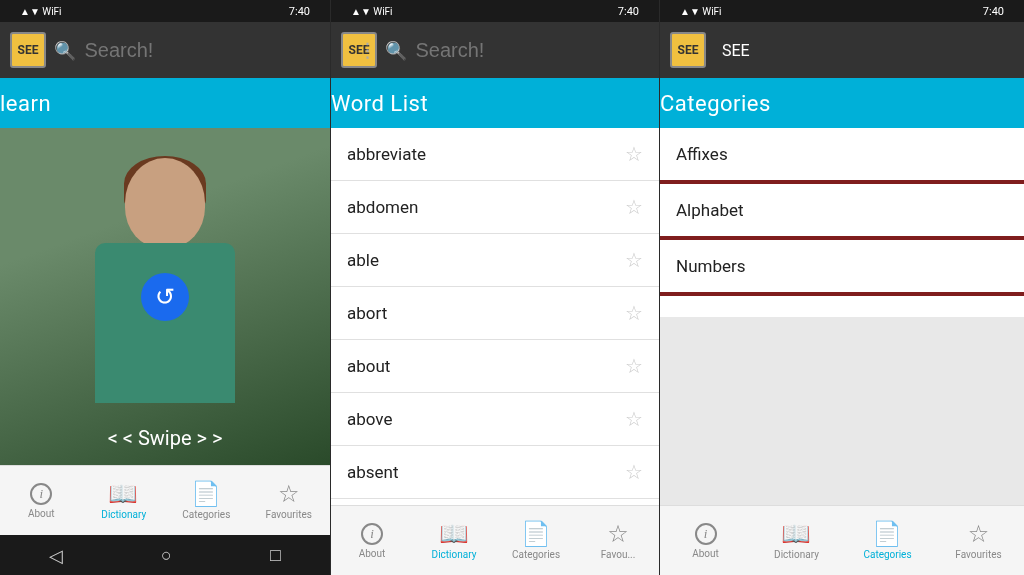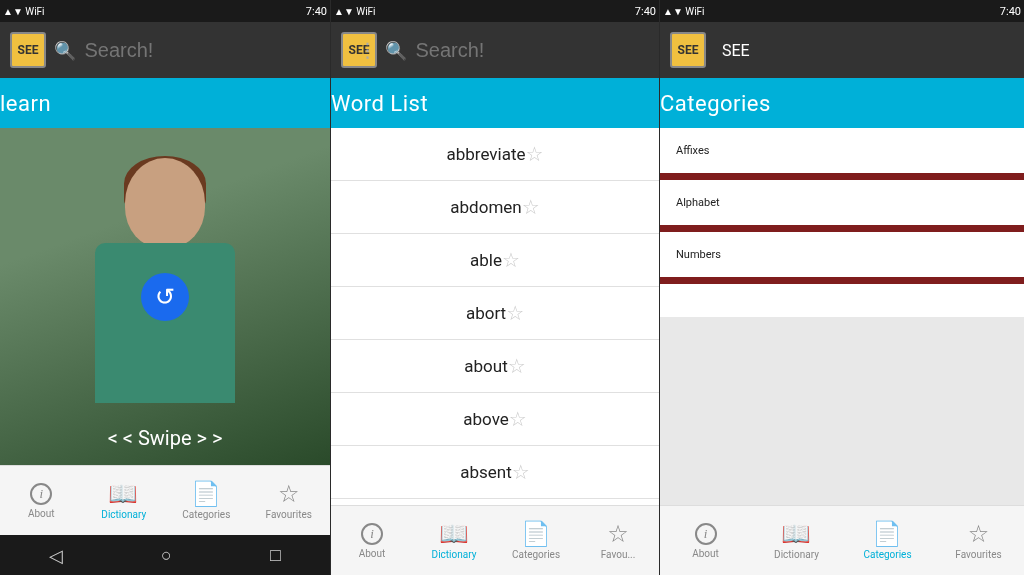--- a/index.html
+++ b/index.html
@@ -21,21 +21,21 @@
       display: flex;
       flex-direction: column;
       position: relative;
     }
     .status-bar {
       background: #1a1a1a;
       height: 22px;
       display: flex;
       align-items: center;
       justify-content: flex-end;
-      padding: 0 3px;
+      padding: 0 20px;
       color: white;
       font-size: 11px;
     }
     .status-bar .time { margin-left: auto; }
 
     .top-bar {
       background: #333;
       height: 56px;
       display: flex;
       align-items: center;
@@ -208,21 +208,21 @@
     }
 
     .word-list-container {
       flex: 1;
       overflow-y: auto;
       background: white;
     }
     .word-row {
       display: flex;
       align-items: center;
-      justify-content: center;
+      justify-content: space-between;
       padding: 14px 16px;
       border-bottom: 1px solid #e0e0e0;
       cursor: pointer;
     }
     .word-text {
       font-size: 17px;
       color: #222;
     }
     .star-icon {
       color: #ccc;
@@ -238,22 +238,22 @@
       flex-direction: column;
     }
 
     .cat-list-container {
       flex: 1;
       background: white;
       overflow-y: auto;
     }
     .cat-row {
       padding: 16px;
-      border-bottom: 7px solid #7f1d1d;
-      font-size: 11px;
+      border-bottom: 4px solid #7f1d1d;
+      font-size: 17px;
       color: #222;
       cursor: pointer;
     }
     .cat-empty {
       flex: 1;
       background: #e8e8e8;
     }
 
     
     ::-webkit-scrollbar { width: 4px; }

